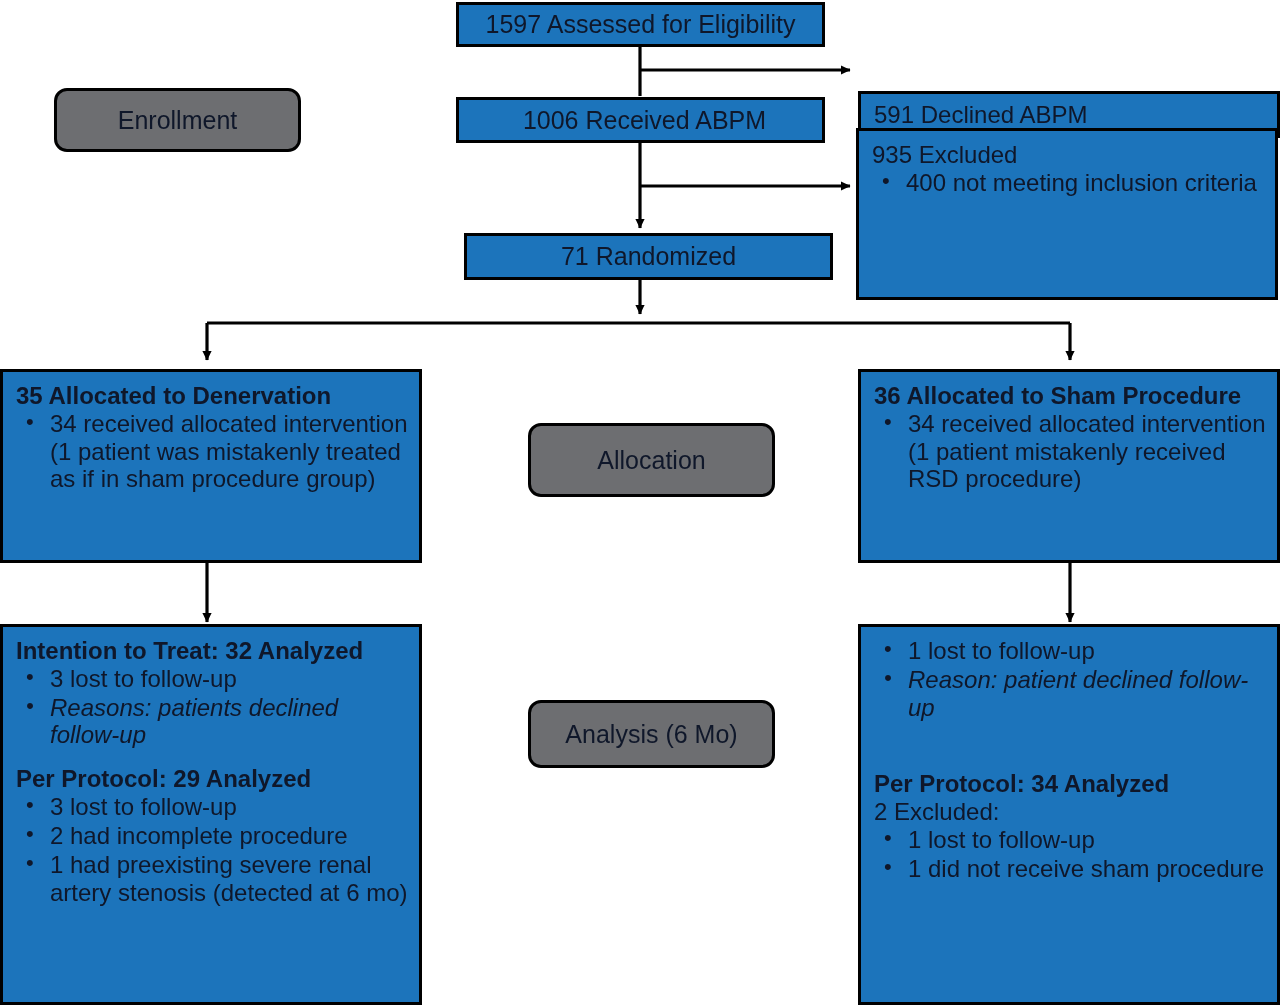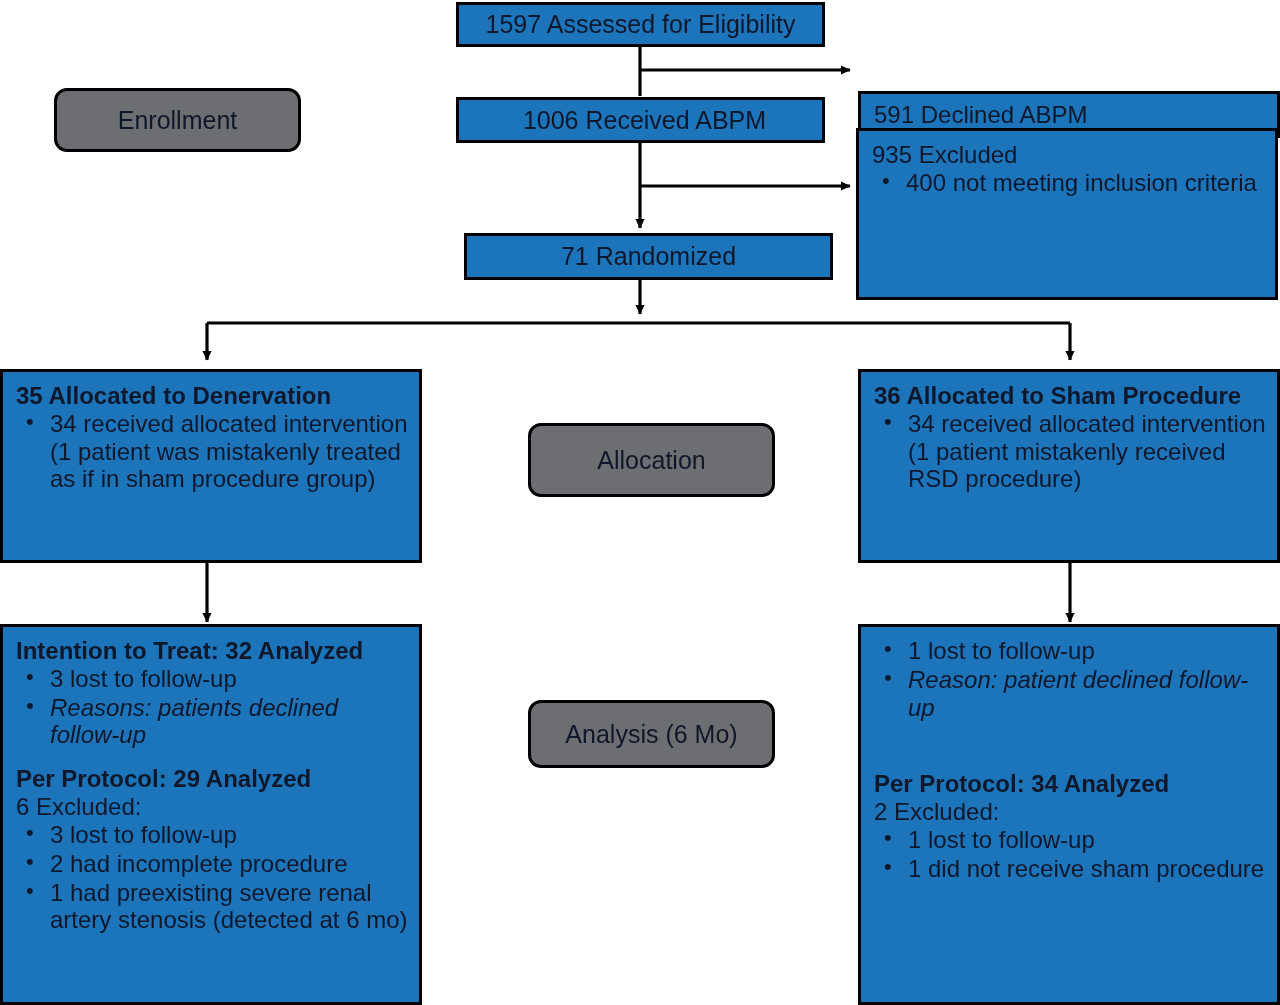--- a/index.html
+++ b/index.html
@@ -167,21 +167,20 @@
   </div>
 
   <div class="node block" style="left:0px; top:624px; width:422px; height:381px;">
     <span class="hdr">Intention to Treat: 32 Analyzed</span>
     <ul>
       <li>3 lost to follow-up</li>
       <li class="ital">Reasons: patients declined follow-up</li>
     </ul>
     <span class="gap"></span>
     <span class="hdr">Per Protocol: 29 Analyzed</span>
-    <span class="plain">6 Excluded:</span>
     <ul>
       <li>3 lost to follow-up</li>
       <li>2 had incomplete procedure</li>
       <li>1 had preexisting severe renal artery stenosis (detected at 6 mo)</li>
     </ul>
   </div>
 
   <div class="node block" style="left:858px; top:624px; width:422px; height:381px;">
     <ul>
       <li>1 lost to follow-up</li>

